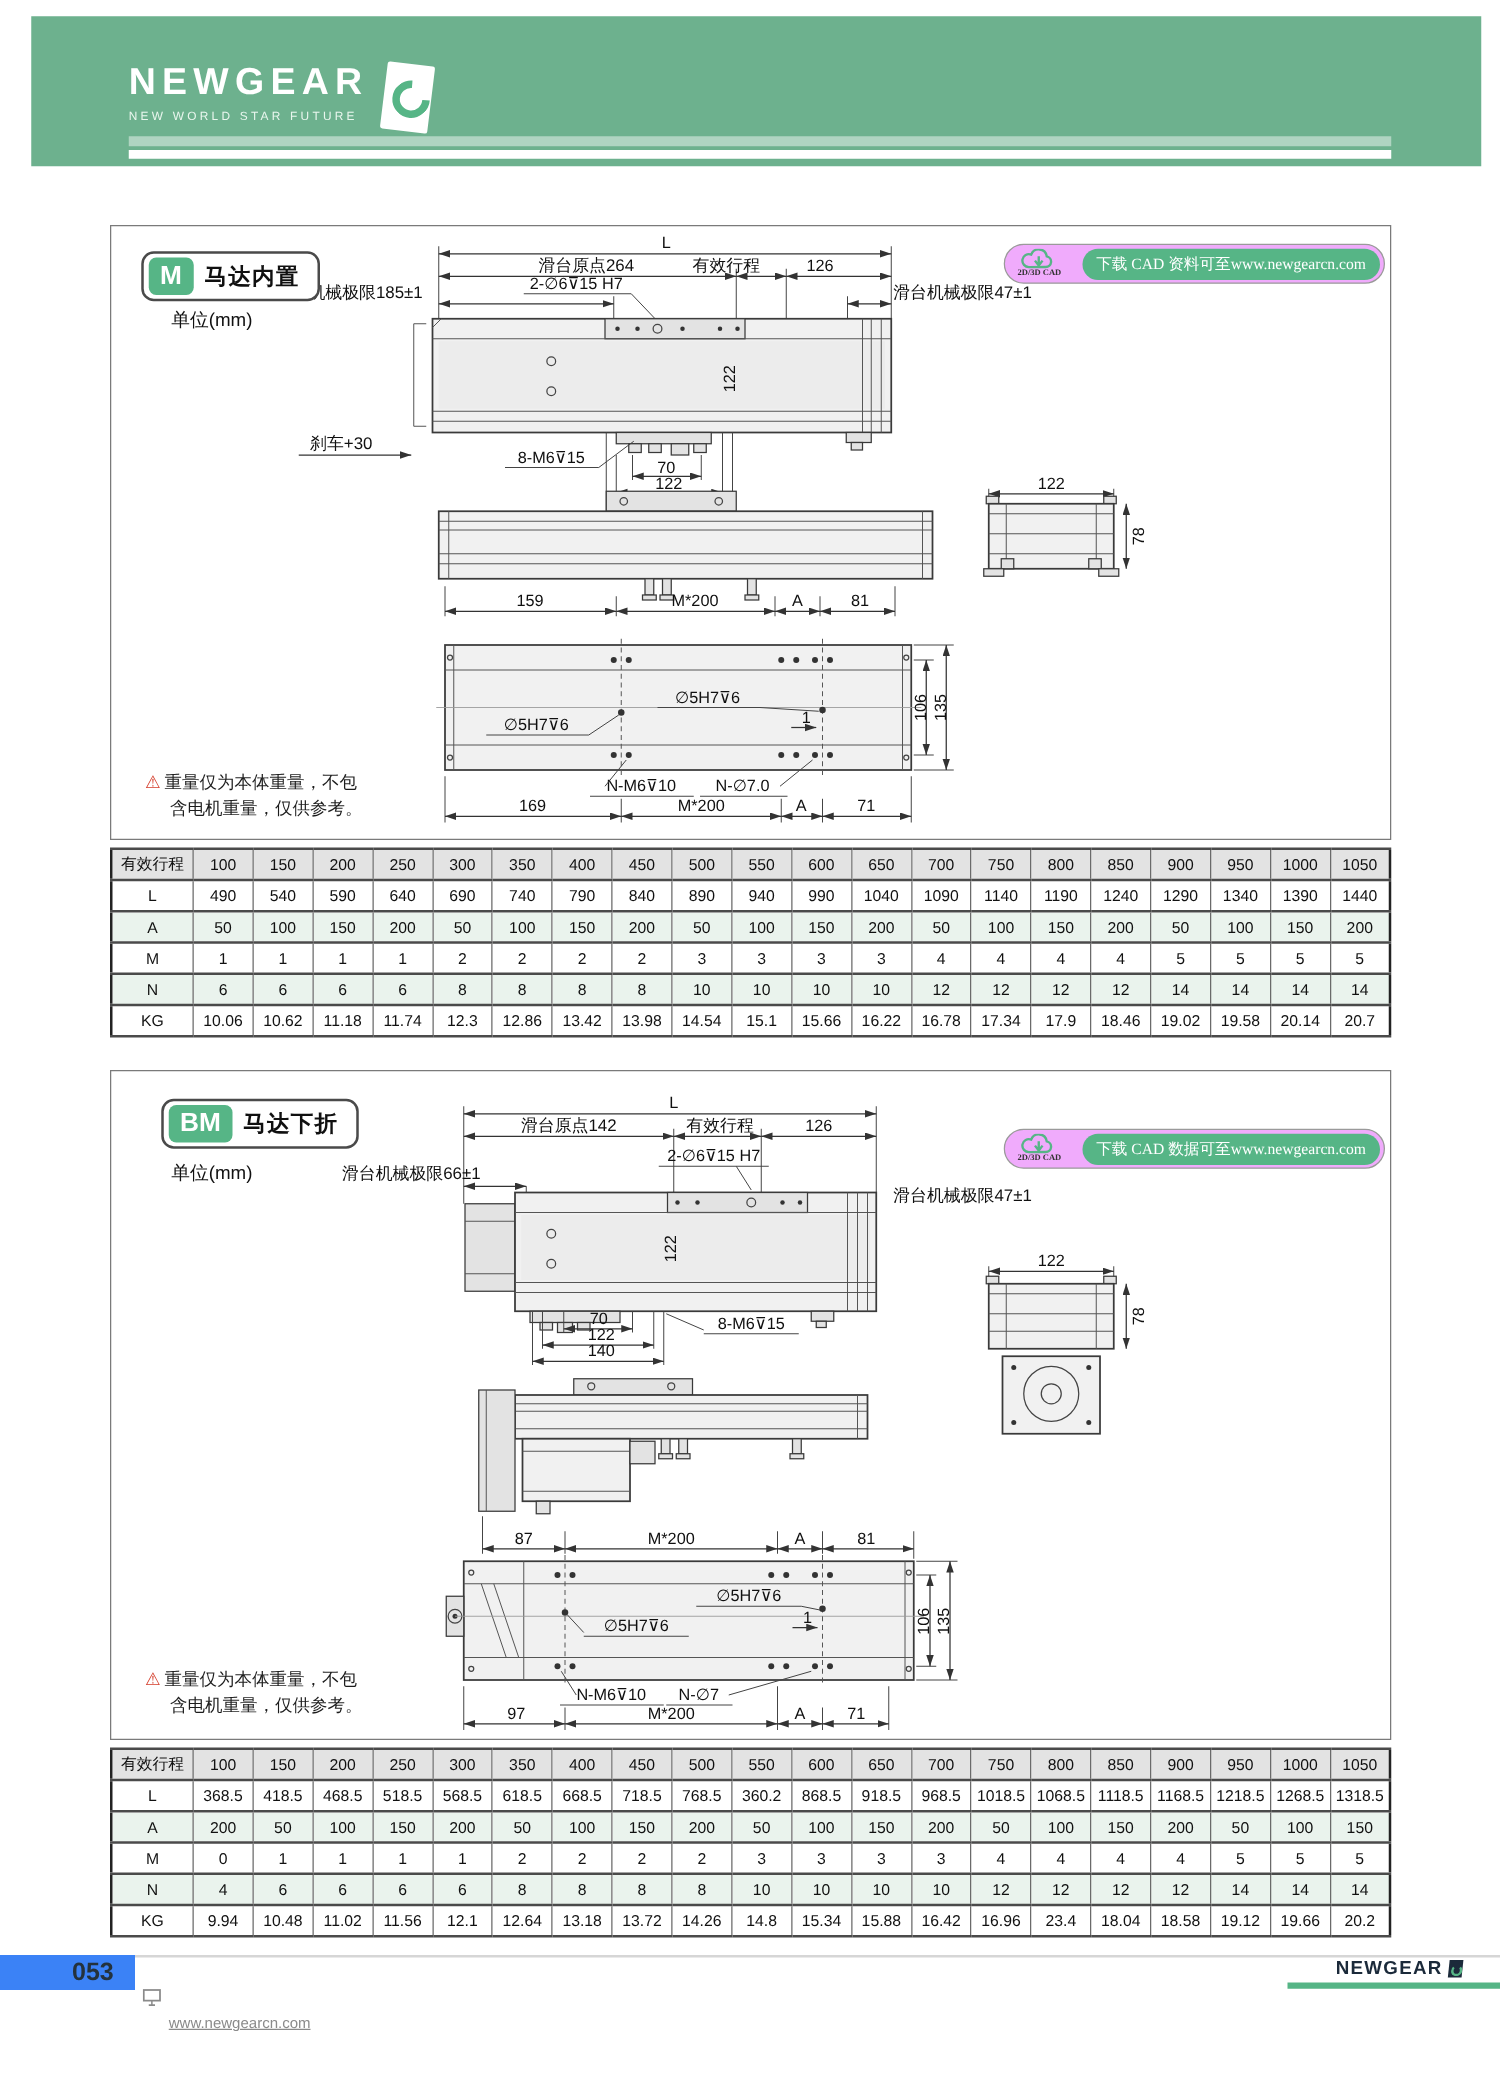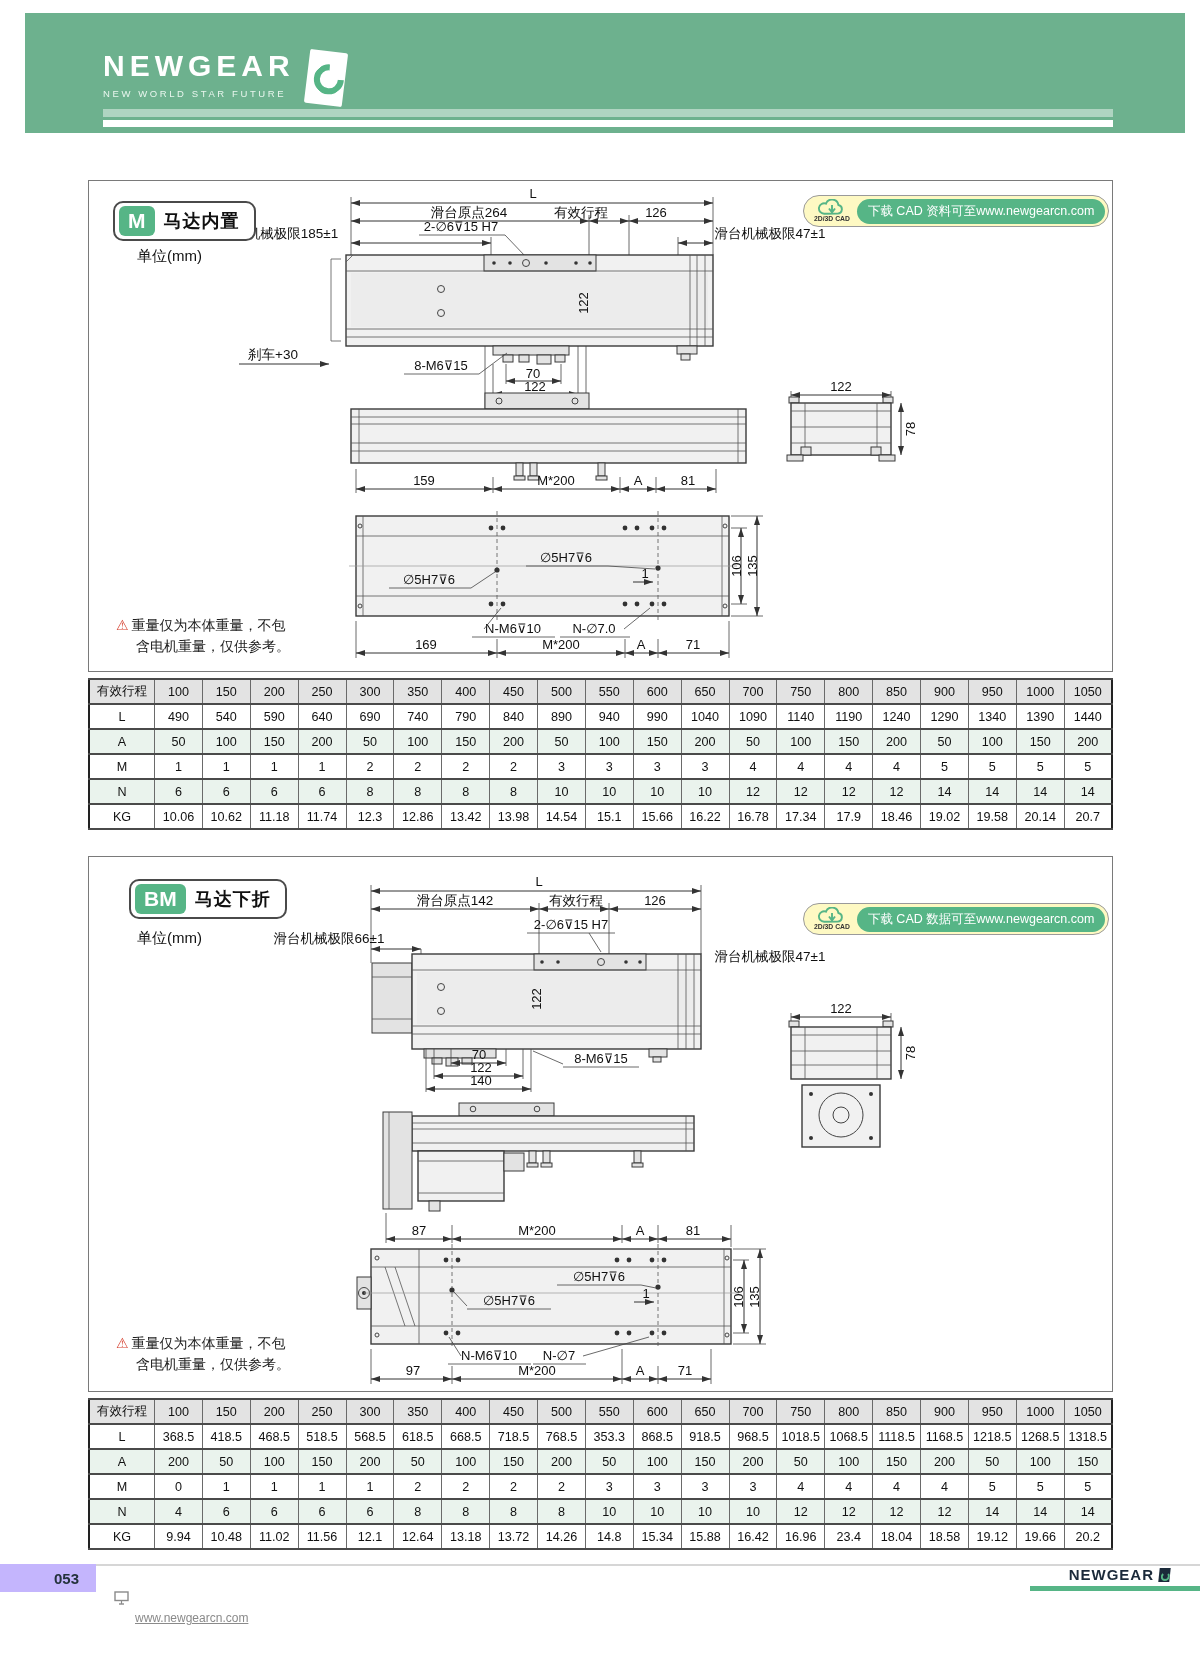--- a/index.html
+++ b/index.html
@@ -23,22 +23,22 @@
   .panel{position:absolute;left:88px;width:1025px;background:#fff;border:1.6px solid #7a7a7a;box-sizing:border-box;}
   svg.draw{position:absolute;left:0;top:0;font-family:"Liberation Sans",sans-serif;}
 
   .section-badge{position:absolute;display:inline-flex;align-items:center;gap:9px;
       border:2.2px solid #4a4a4a;border-radius:10px;background:#fff;padding:3px 14px 3px 4px;z-index:3;}
   .badge-square{background:#56b586;color:#fff;font-weight:bold;font-size:21px;border-radius:6px;
       padding:2px 9px;line-height:1.25;}
   .badge-text{font-weight:bold;font-size:18px;color:#101010;letter-spacing:1px;}
   .unit{position:absolute;font-size:15px;color:#111;z-index:3;text-align:right;}
 
-  .cad-badge{position:absolute;display:flex;align-items:center;gap:7px;border:1.6px solid #9a9a9a;
-      border-radius:17px;background:#fef9c3;padding:1px 3px 1px 10px;height:32px;box-sizing:border-box;z-index:3;}
+  .cad-badge{position:absolute;display:flex;align-items:center;gap:17px;border:1.6px solid #9a9a9a;
+      border-radius:17px;background:#f0abfc;padding:1px 3px 1px 10px;height:32px;box-sizing:border-box;z-index:3;font-family:Liberation Serif, serif;}
   .cloud-wrap{display:flex;flex-direction:column;align-items:center;line-height:1;}
   .cad-small{font-size:6.8px;color:#333;font-weight:bold;margin-top:-2px;}
   .cad-pill{background:#56b586;color:#fff;font-size:12.5px;border-radius:13px;padding:4px 11px;white-space:nowrap;}
 
   .warning{position:absolute;font-size:14px;color:#1c1c1c;line-height:1.5;z-index:3;margin-left:13px;}
   .warn-icon{color:#d43c2a;font-size:14px;margin-right:3px;}
   .warn2{margin-left:20px;}
 
   
   .dim{stroke:#333;stroke-width:1;marker-start:url(#ar);marker-end:url(#ar);}
@@ -60,23 +60,23 @@
       font-size:12.6px;color:#111;background:#fff;border:2.4px solid #222;}
   .dims th,.dims td{border-left:1px solid #6a6a6a;border-right:1px solid #6a6a6a;
       border-top:2px solid #4a4a4a;border-bottom:2px solid #4a4a4a;
       text-align:center;height:23px;padding:0;font-weight:normal;overflow:hidden;white-space:nowrap;}
   .dims thead th{background:#e3e3e3;}
   .dims thead th:first-child{width:64px;}
   .dims tbody tr:nth-child(even) td,.dims tbody tr:nth-child(even) th{background:#eaf3ed;}
 
   
   .footer-line{position:absolute;left:0;top:1564px;width:1200px;height:2px;background:#d6d6d6;}
-  .page-tab{position:absolute;left:0;top:1564px;width:96px;height:28px;background:#c4b5fd;
+  .page-tab{position:absolute;left:0;top:1564px;width:108px;height:28px;background:#3b82f6;
       display:flex;align-items:center;justify-content:flex-end;padding-right:17px;box-sizing:border-box;
-      font-size:15px;font-weight:bold;color:#24323c;}
+      font-size:20px;font-weight:bold;color:#24323c;}
   .site-link{position:absolute;left:114px;top:1570px;display:flex;align-items:center;gap:6px;
       font-size:12px;color:#8a8a8a;}
   .site-link .txt{text-decoration:underline;margin-top:41px;}
   .footer-brand{position:absolute;right:30px;top:1566px;display:flex;align-items:center;gap:5px;
       font-weight:bold;font-size:15px;color:#1b2a3a;letter-spacing:1px;}
   .mini-icon{display:inline-block;width:11px;height:14px;background:#1b2a3a;transform:skewX(-6deg);position:relative;}
   .mini-icon::after{content:"";position:absolute;left:2px;top:4px;width:5px;height:5px;border:2px solid #56b586;
       border-radius:50%;border-top-color:transparent;}
   .footer-bar{position:absolute;right:0;top:1586px;width:170px;height:5px;background:#56b586;}
 </style>
@@ -740,21 +740,21 @@
           <th>L</th>
           <td>368.5</td>
           <td>418.5</td>
           <td>468.5</td>
           <td>518.5</td>
           <td>568.5</td>
           <td>618.5</td>
           <td>668.5</td>
           <td>718.5</td>
           <td>768.5</td>
-          <td>353.3</td>
+          <td>360.2</td>
           <td>868.5</td>
           <td>918.5</td>
           <td>968.5</td>
           <td>1018.5</td>
           <td>1068.5</td>
           <td>1118.5</td>
           <td>1168.5</td>
           <td>1218.5</td>
           <td>1268.5</td>
           <td>1318.5</td>

